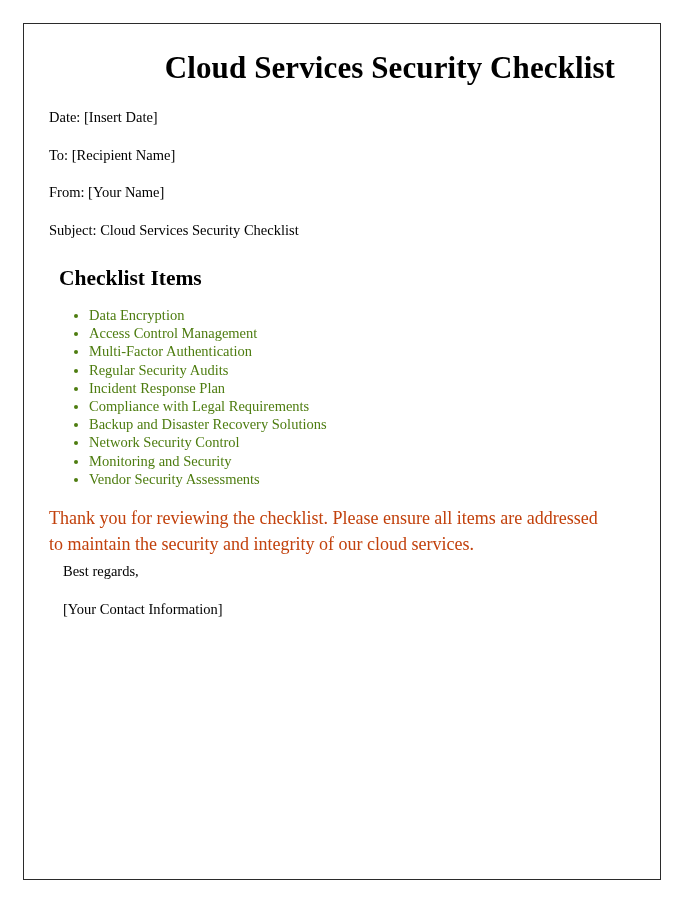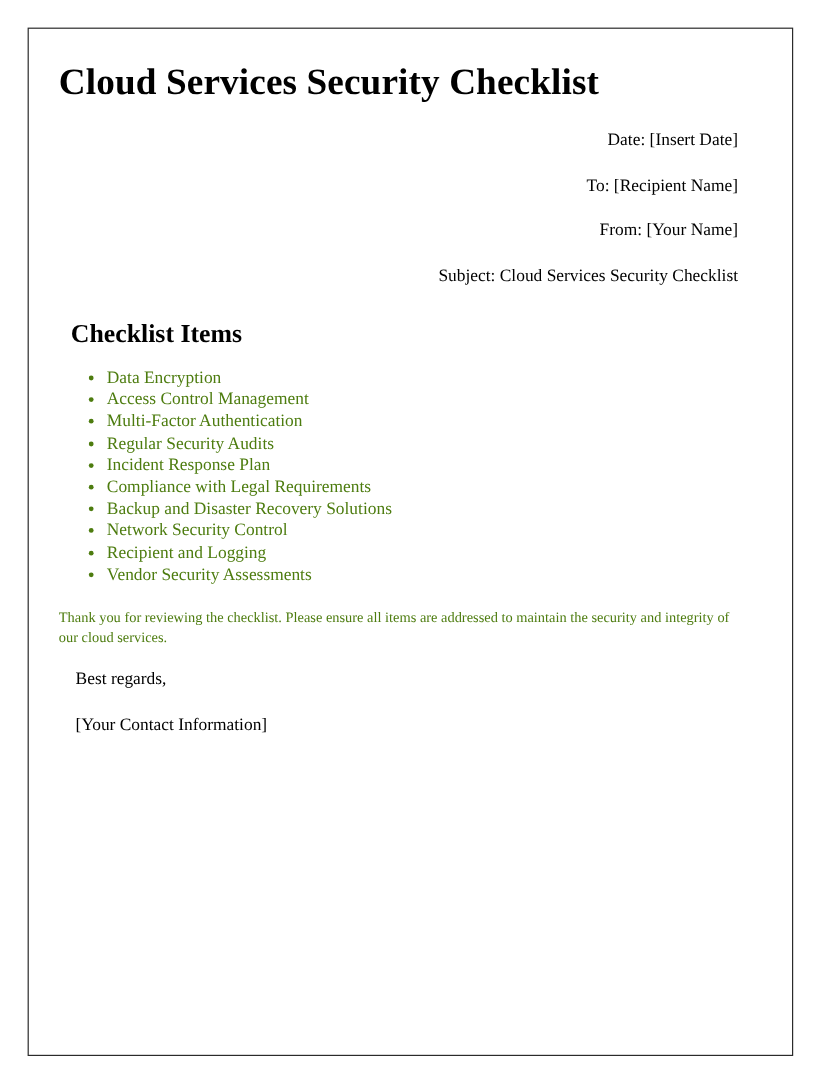--- a/index.html
+++ b/index.html
@@ -32,28 +32,28 @@
   }
 
   .doc-title {
     font-family: "Liberation Serif", "DejaVu Serif", serif;
     font-size: 31px;
     font-weight: bold;
     line-height: 1.16;
     letter-spacing: 0.1px;
     margin: 0 0 22px 0;
     color: #000000;
+    text-align: right;
   }
 
   .meta-line {
     font-size: 14.5px;
     line-height: 1.35;
     margin: 0 0 18px 0;
     color: #000000;
-    text-align: right;
   }
 
   .section-heading {
     font-size: 21.5px;
     font-weight: bold;
     line-height: 1.2;
     margin: 26px 0 14px 10px;
     color: #000000;
   }
 
@@ -65,25 +65,25 @@
 
   ul.checklist li {
     font-size: 14.5px;
     line-height: 18.2px;
     margin: 0;
     padding: 0;
     color: #4d7c0f;
   }
 
   .body-paragraph {
-    font-size: 12px;
+    font-size: 18px;
     line-height: 1.42;
-    margin: 0 0 17px 0;
+    margin: 0 0 5px 0;
     max-width: 572px;
-    color: #4d7c0f;
+    color: #c2410c;
   }
 
   .sign-line {
     font-size: 14.5px;
     line-height: 1.35;
     margin: 0 0 18px 14px;
     color: #000000;
   }
 </style>
 </head>
@@ -105,21 +105,21 @@
 
     <ul class="checklist">
       <li>Data Encryption</li>
       <li>Access Control Management</li>
       <li>Multi-Factor Authentication</li>
       <li>Regular Security Audits</li>
       <li>Incident Response Plan</li>
       <li>Compliance with Legal Requirements</li>
       <li>Backup and Disaster Recovery Solutions</li>
       <li>Network Security Control</li>
-      <li>Recipient and Logging</li>
+      <li>Monitoring and Security</li>
       <li>Vendor Security Assessments</li>
     </ul>
 
     <p class="body-paragraph">Thank you for reviewing the checklist. Please ensure all items are addressed to maintain the security and integrity of our cloud services.</p>
 
     <div>
       <p class="sign-line">Best regards,</p>
       <p class="sign-line">[Your Contact Information]</p>
     </div>
 

